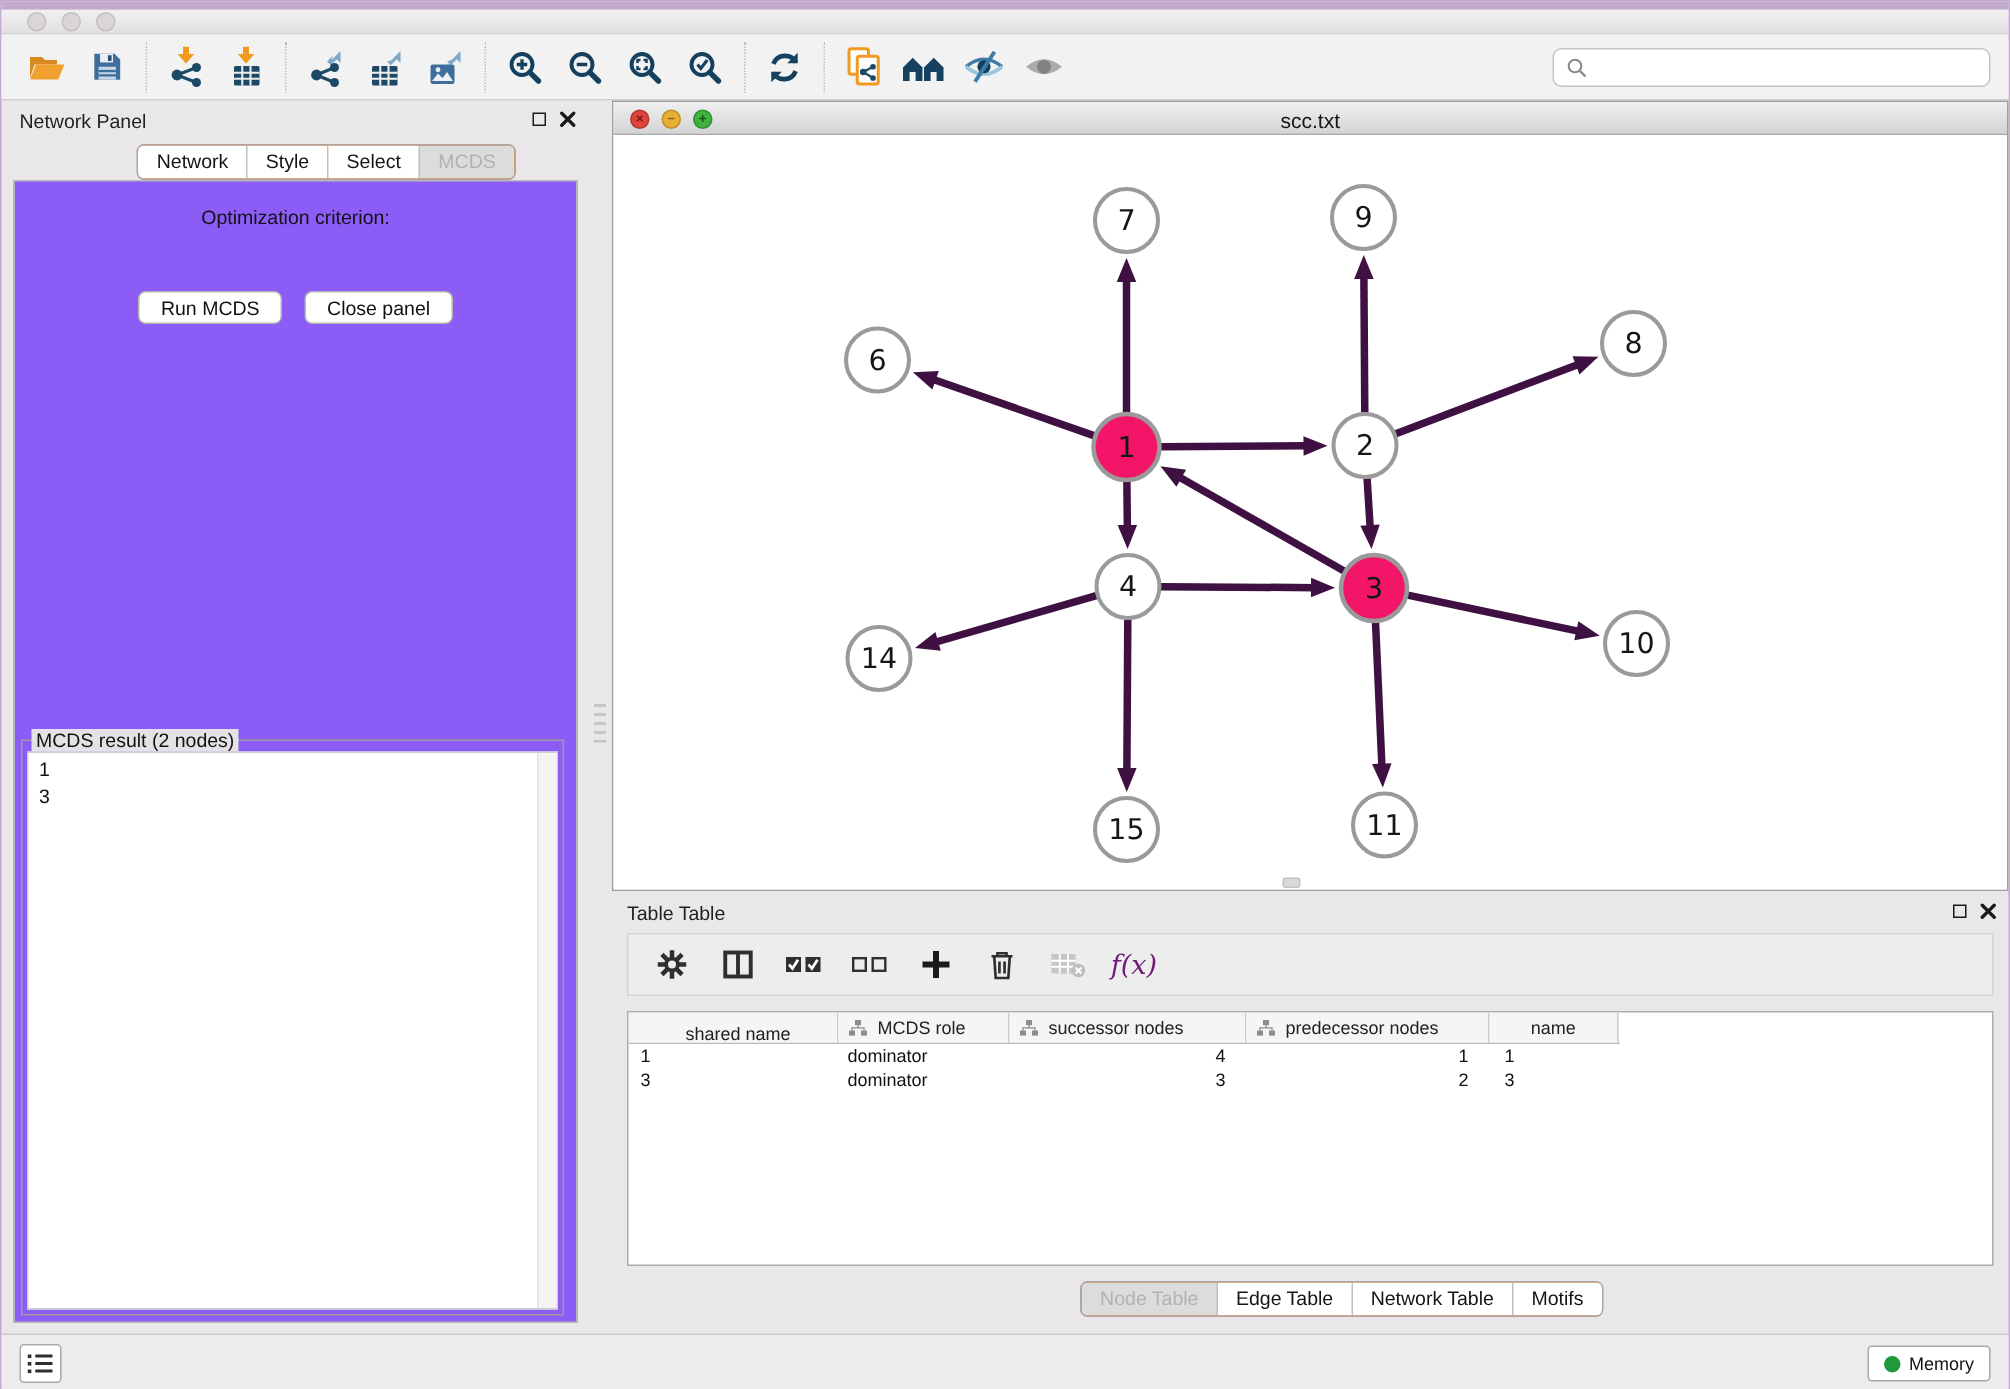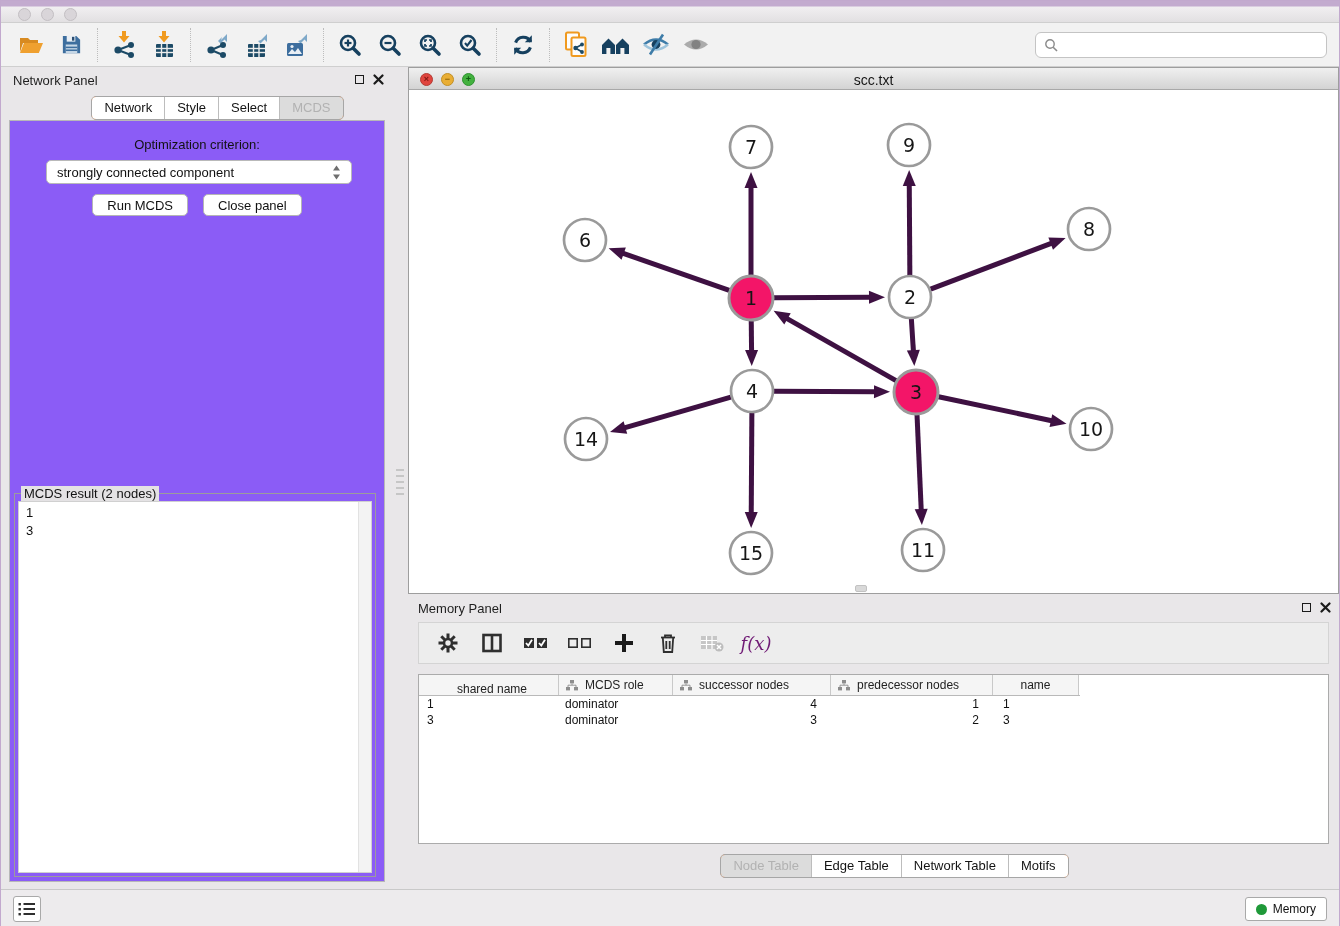--- a/index.html
+++ b/index.html
@@ -305,27 +305,20 @@
     <div class="cp-tabs">
       <span class="segtabs" id="cp-segtabs">
           <span class="seg">Network</span>
           <span class="seg">Style</span>
           <span class="seg">Select</span>
           <span class="seg seg-sel">MCDS</span>
         </span>
     </div>
     <div class="cp-content">
       <div class="opt-label">Optimization criterion:</div>
-      <div class="combo">
-        <span>strongly connected component</span>
-        <svg class="chev" width="9" height="15" viewBox="0 0 9 15">
-            <path d="M4.5 0.5L8 5.4H1z" fill="#6E6E6E"></path>
-            <path d="M4.5 14.5L1 9.6h7z" fill="#6E6E6E"></path>
-          </svg>
-      </div>
       <div class="btn-row">
         <button class="pbtn">Run MCDS</button>
         <button class="pbtn">Close panel</button>
       </div>
       <div class="groupbox">
         <span class="groupbox-label">MCDS result (2 nodes)</span>
         <div class="result-area">
           <div id="result-lines" style="padding-top:2px;">
               <div class="result-line">1</div>
               <div class="result-line">3</div>
@@ -393,21 +386,21 @@
           <text x="682" y="339" text-anchor="middle" dy="0.35em" font-size="19" fill="#161616" font-family="&quot;DejaVu Sans&quot;,sans-serif">10</text>
           <circle cx="342" cy="463" r="21" fill="#FFFFFF" stroke="#9A9A9A" stroke-width="2.7"></circle>
           <text x="342" y="463" text-anchor="middle" dy="0.35em" font-size="19" fill="#161616" font-family="&quot;DejaVu Sans&quot;,sans-serif">15</text>
           <circle cx="514" cy="460" r="21" fill="#FFFFFF" stroke="#9A9A9A" stroke-width="2.7"></circle>
           <text x="514" y="460" text-anchor="middle" dy="0.35em" font-size="19" fill="#161616" font-family="&quot;DejaVu Sans&quot;,sans-serif">11</text>
         </svg>
     </div>
   </div>
 
   <div class="table-panel">
-    <div class="tp-header panel-title">Memory Panel</div>
+    <div class="tp-header panel-title">Table Table</div>
     <div class="win-icons tp-icons">
       <span class="float-glyph"></span>
       <svg width="11" height="11" viewBox="0 0 11 11">
           <path d="M1.5 1.5l8 8M9.5 1.5l-8 8" stroke="#1A1A1A" stroke-width="2.2" stroke-linecap="round"></path>
         </svg>
     </div>
     <div class="tp-toolbar">
       <div class="tp-tbtn">
         <svg width="22" height="22" viewBox="0 0 22 22">
             <g fill="#2F2F2F">

